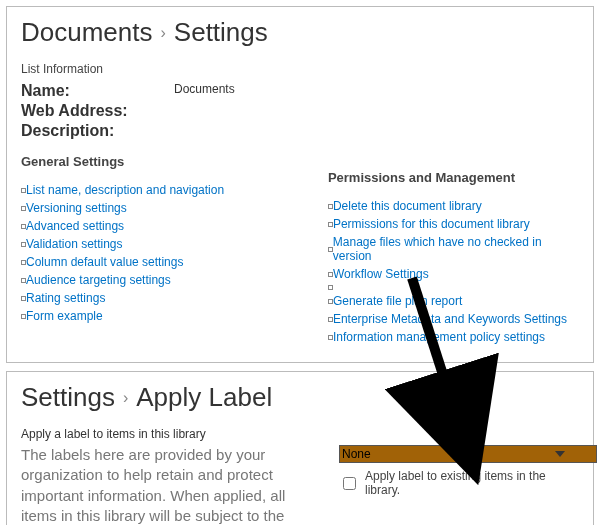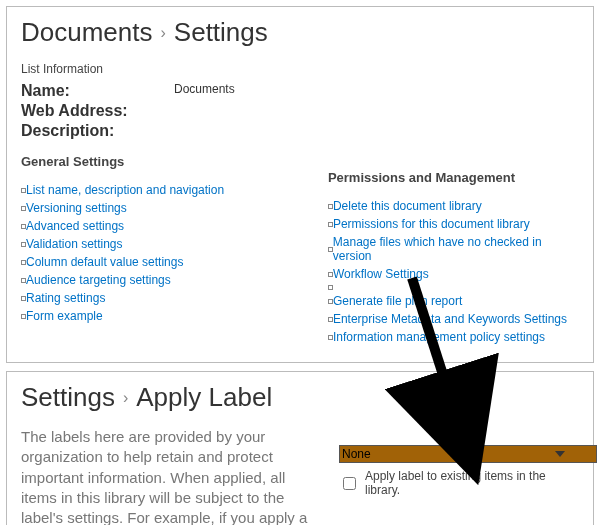--- a/index.html
+++ b/index.html
@@ -250,20 +250,21 @@
 <div class="panel">
 
   <div class="breadcrumb">
     <span>Settings</span>
     <span class="chev">›</span>
     <span>Apply Label</span>
   </div>
 
   <div class="apply-wrap">
     <div class="apply-left">
+      <div class="apply-heading">Apply a label to items in this library</div>
       <div class="apply-desc">The labels here are provided by your organization to help retain and protect important information. When applied, all items in this library will be subject to the label's settings. For example, if you apply a label that retains content for 1 year, all new items in this library will inherit the label and be retained for 1 year. You can also apply the label to items that already exist in the library.</div>
     </div>
     <div class="apply-right">
       <div class="select-wrap">
         <select class="label-select">
           <option>None</option>
         </select>
       </div>
       <label class="cb-row">
         <input type="checkbox" style="">

